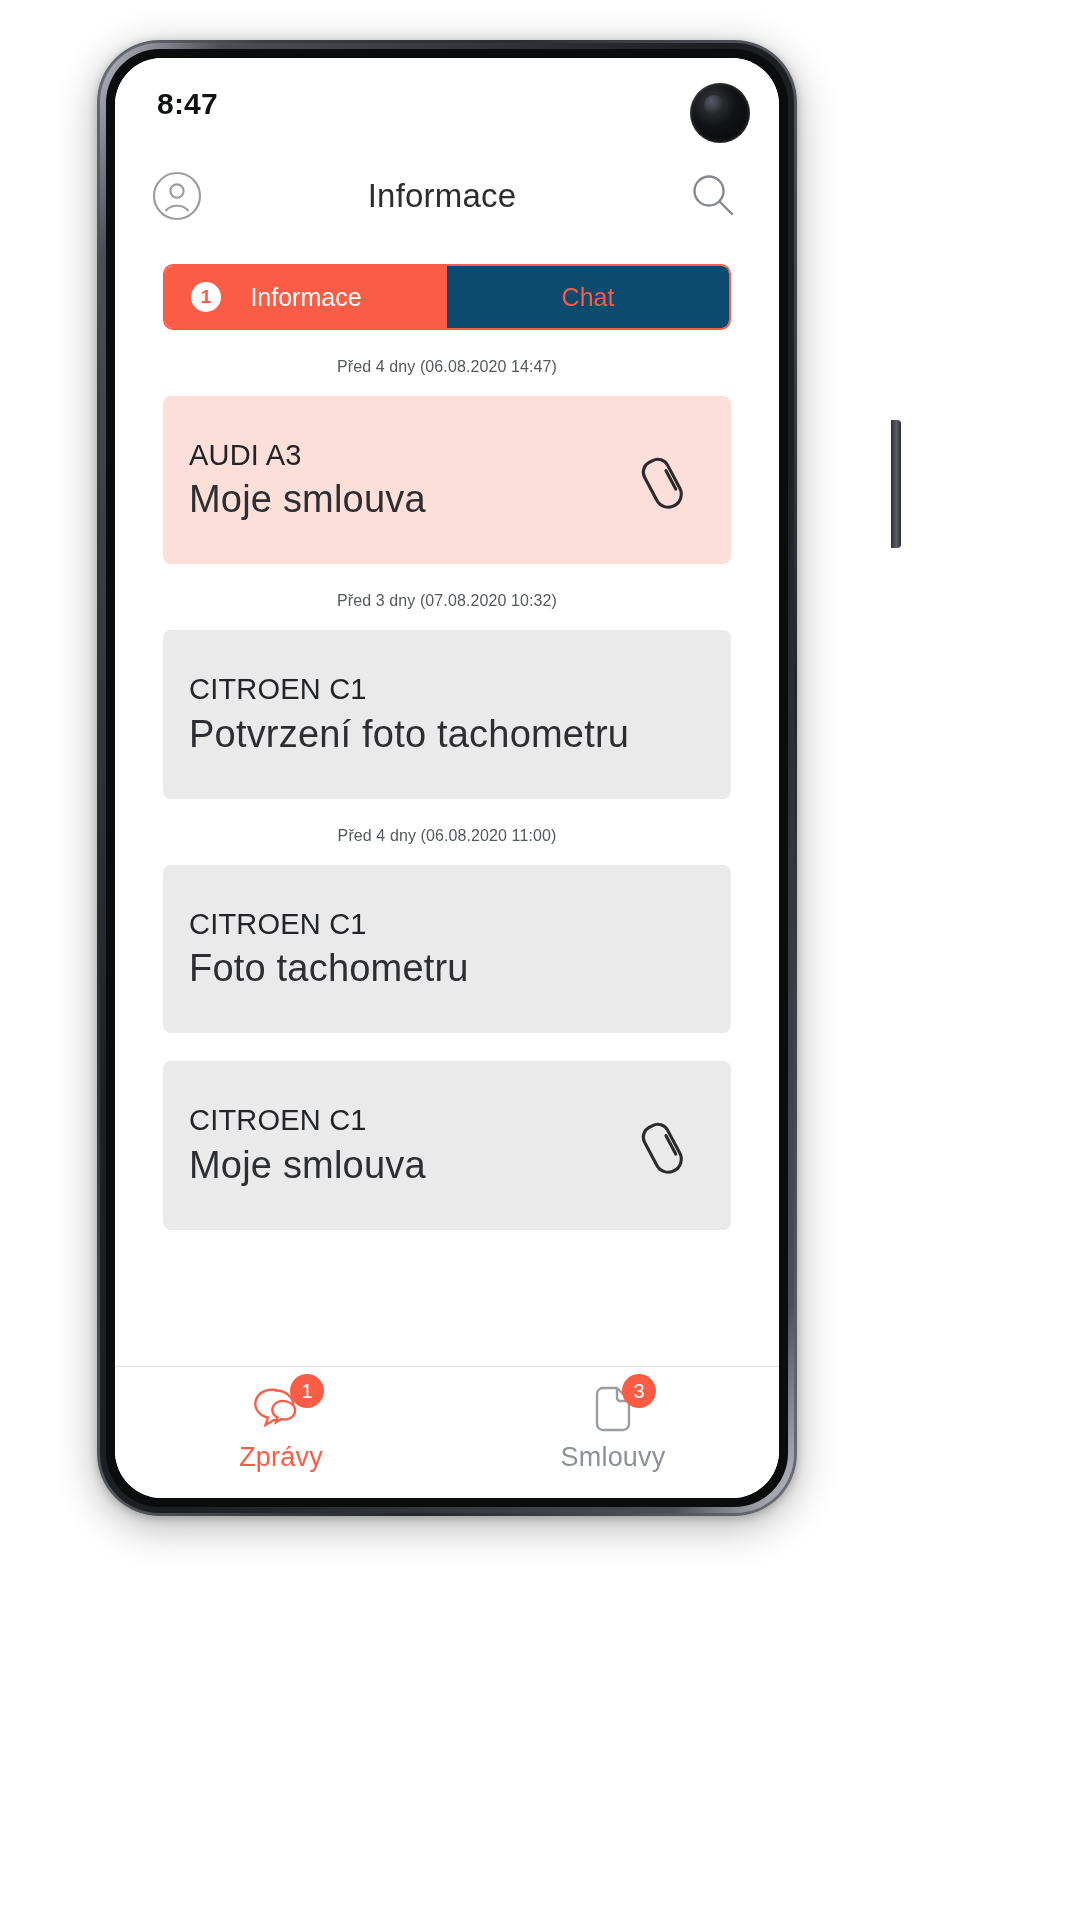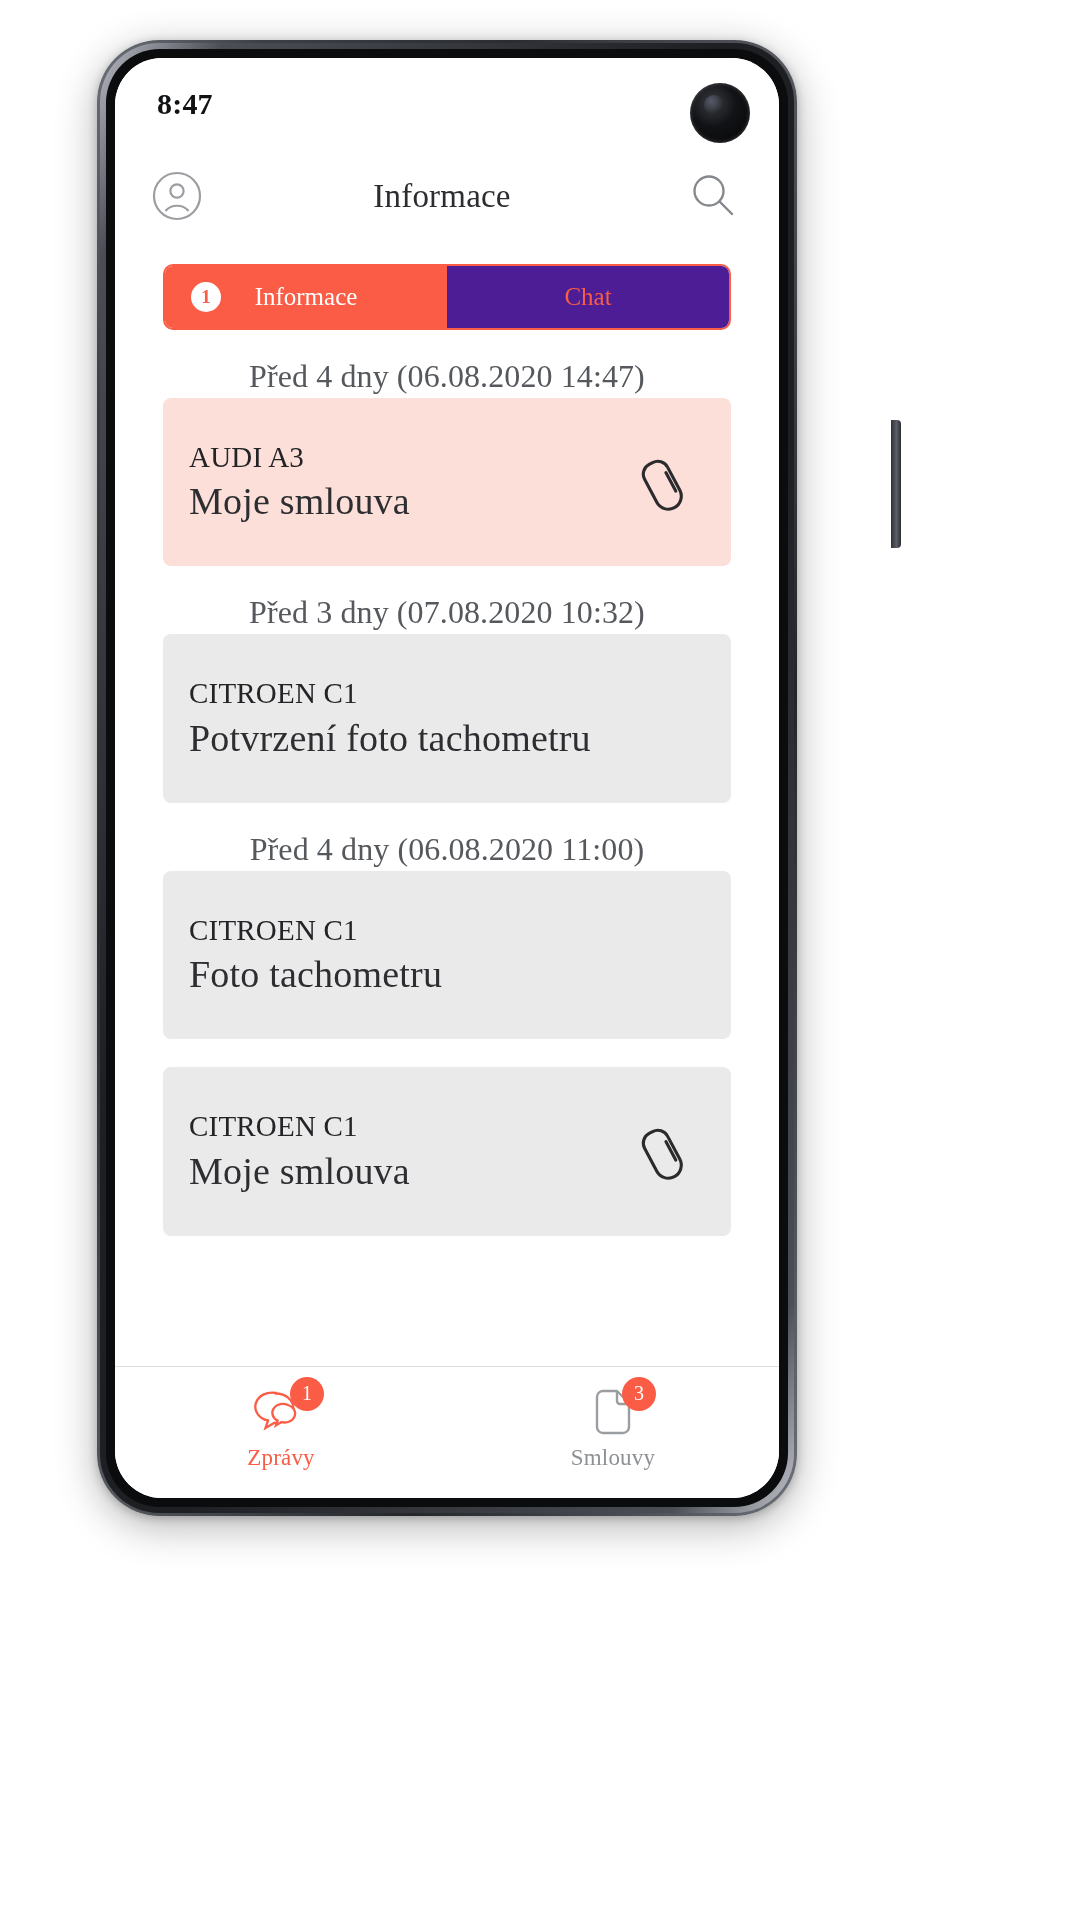--- a/index.html
+++ b/index.html
@@ -39,21 +39,20 @@
     background: #0b0c0e;
     overflow: hidden;
   }
   .screen {
     position: absolute;
     left: 9px; top: 9px;
     width: 664px; height: 1440px;
     border-radius: 47px;
     background: #ffffff;
     overflow: hidden;
-    font-family: Liberation Serif, serif;
   }
   
   .btn-side {
     position: absolute;
     background: linear-gradient(90deg,#303237,#5b5e66 55%,#2b2d31);
     border-radius: 3px;
   }
   .btn-vol-up   { left: 90px;  top: 330px; width: 10px; height: 86px; border-radius: 4px 0 0 4px; }
   .btn-vol-dn   { left: 90px;  top: 440px; width: 10px; height: 86px; border-radius: 4px 0 0 4px; }
   .btn-bix      { left: 90px;  top: 570px; width: 10px; height: 120px; border-radius: 4px 0 0 4px; }
@@ -125,43 +124,43 @@
     overflow: hidden;
     border: 2px solid #fa5c45;
   }
   .seg {
     flex: 1;
     display: flex; align-items: center; justify-content: center;
     position: relative;
     font-size: 25px;
   }
   .seg.active { background: #fa5c45; color: #ffffff; }
-  .seg.inactive { background: #4c1d95; color: #fa5c45; }
+  .seg.inactive { background: #0c4a6e; color: #fa5c45; }
   .seg-badge {
     position: absolute;
     left: 26px; top: 50%; transform: translateY(-50%);
     width: 30px; height: 30px; border-radius: 50%;
     background: #ffffff; color: #fa5c45;
     display:flex; align-items:center; justify-content:center;
     font-size: 19px; font-weight: bold;
   }
   .seg-label { }
 
   
   .list {
     flex: 1;
     padding: 0 48px;
     overflow: hidden;
   }
   .msg-block { margin-top: 28px; }
   .msg-time {
     text-align: center;
-    font-size: 32px;
+    font-size: 16px;
     color: #55585c;
-    padding-bottom: 3px;
+    padding-bottom: 20px;
     letter-spacing: 0.1px;
   }
   .msg-card {
     position: relative;
     border-radius: 8px;
     padding: 40px 30px 40px 26px;
     min-height: 148px;
     display: flex; align-items: center;
     width: 100%;
   }
@@ -195,21 +194,21 @@
   .nav-icon-wrap { position: relative; width: 62px; height: 50px; display:flex; align-items:center; justify-content:center; }
   .nav-badge {
     position: absolute;
     right: -12px; top: -10px;
     min-width: 34px; height: 34px; padding: 0 6px;
     border-radius: 17px;
     background: #fa5c45; color: #fff;
     font-size: 20px;
     display:flex; align-items:center; justify-content:center;
   }
-  .nav-label { font-size: 23px; letter-spacing: 0.2px; }
+  .nav-label { font-size: 27px; letter-spacing: 0.2px; }
   .nav-item.active .nav-label { color: #fa5c45; }
   .nav-item.inactive .nav-label { color: #8d9094; }
 
   svg { display:block; }
 </style>
 </head>
 <body>
 
 <div class="stage">
 

